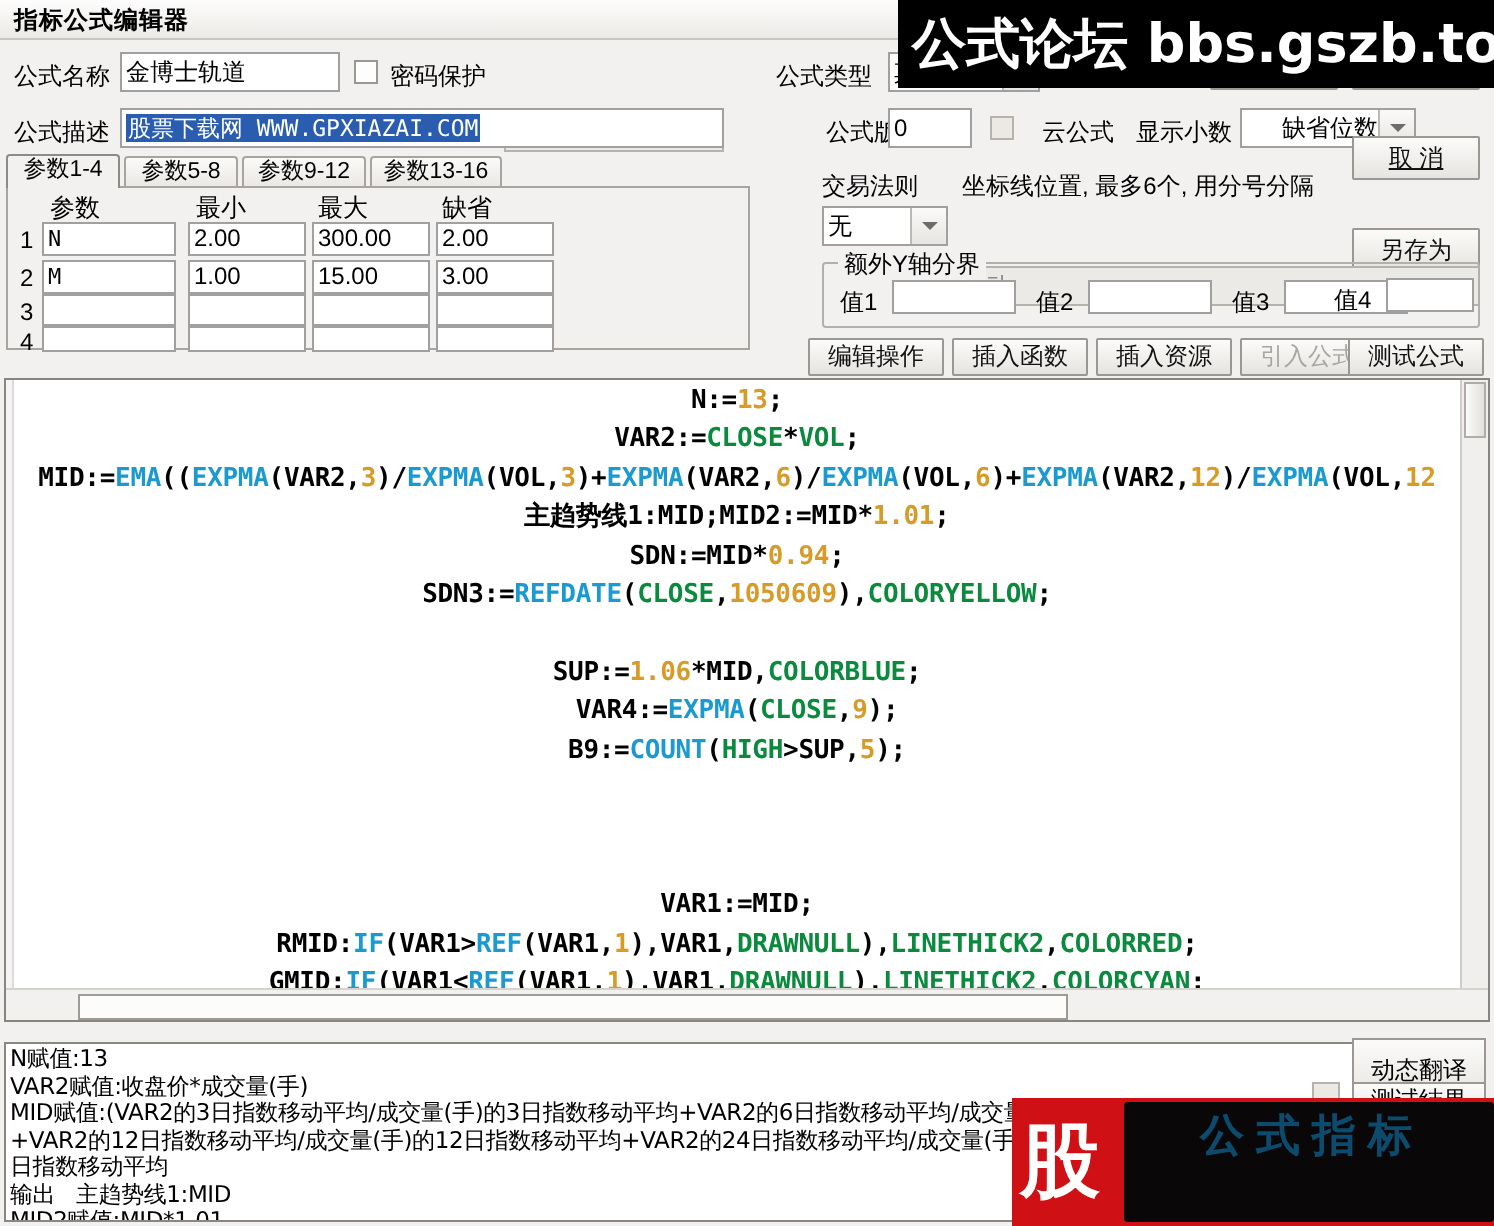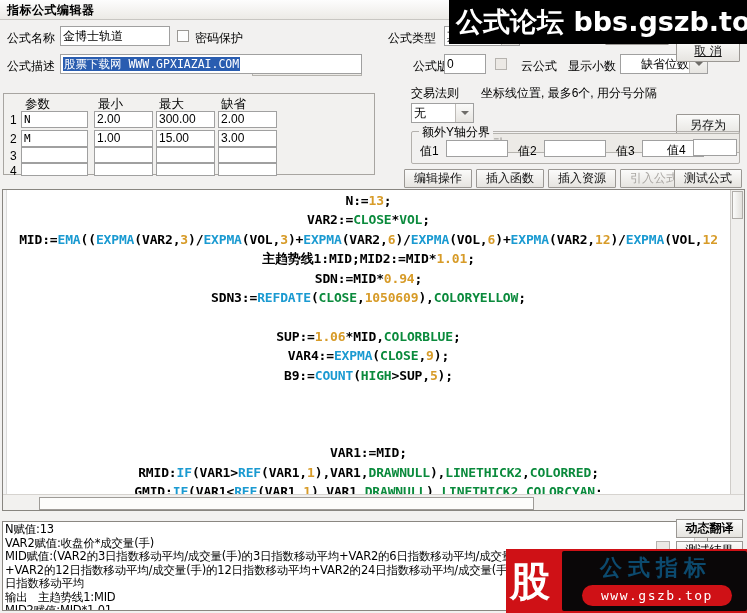--- a/index.html
+++ b/index.html
@@ -216,22 +216,28 @@
   <div class="cb d" style="left:495px;top:58px;"></div>
   <div class="lbl" style="left:521px;top:58px;">云公式</div>
   <div class="lbl" style="left:568px;top:58px;">显示小数</div>
   <div class="combo" style="left:620px;top:54px;width:88px;height:20px;padding-left:20px;">
     <span>缺省位数</span>
     <span class="arw">
         <i></i>
       </span>
   </div>
 
-  <div class="btn" style="left:676px;top:40px;width:64px;height:22px;text-decoration:underline;">取  消</div>
-
+  <div class="btn" style="left:676px;top:68px;width:64px;height:22px;text-decoration:underline;">取  消</div>
+
+  <div class="tabstrip">
+    <div class="tab sel" style="left:0;width:57px;">参数1-4</div>
+    <div class="tab" style="left:59px;width:57px;">参数5-8</div>
+    <div class="tab" style="left:118px;width:62px;">参数9-12</div>
+    <div class="tab" style="left:182px;width:66px;">参数13-16</div>
+  </div>
 
   <div class="panel">
     <div class="colhdr" style="left:21px;top:2px;">参数</div>
     <div class="colhdr" style="left:94px;top:2px;">最小</div>
     <div class="colhdr" style="left:155px;top:2px;">最大</div>
     <div class="colhdr" style="left:217px;top:2px;">缺省</div>
 
     <div class="rowno" style="left:6px;top:19px;">1</div>
     <div class="tf" style="left:17px;top:17px;width:67px;height:17px;font-family:'DejaVu Sans Mono',monospace;font-size:11px;line-height:15px;">N</div>
     <div class="tf" style="left:90px;top:17px;width:59px;height:17px;line-height:15px;">2.00</div>
@@ -325,29 +331,28 @@
     <pre class="outtext">N赋值:13
 VAR2赋值:收盘价*成交量(手)
 MID赋值:(VAR2的3日指数移动平均/成交量(手)的3日指数移动平均+VAR2的6日指数移动平均/成交量(手)的6日指数移
 +VAR2的12日指数移动平均/成交量(手)的12日指数移动平均+VAR2的24日指数移动平均/成交量(手)的24日指数移动平均
 日指数移动平均
 输出   主趋势线1:MID
 MID2赋值:MID*1.01</pre>
     <div class="outscroll"></div>
   </div>
 
-  <div class="rbtn" style="left:676px;top:519px;width:67px;height:19px;font-weight:bold;">动态翻译</div>
+  <div class="rbtn" style="left:676px;top:519px;width:67px;height:32px;">动态翻译</div>
   <div class="rbtn" style="left:676px;top:541px;width:67px;height:19px;">测试结果</div>
   <div class="cb d" style="left:656px;top:541px;width:14px;height:16px;"></div>
 
   <div class="wm-top">
     <div class="txt">公式论坛 bbs.gszb.top</div>
   </div>
 
   <div class="wm-bot">
     <div class="red"></div>
     <div class="blk"></div>
     <div class="gu">股</div>
     <div class="cn">公式指标</div>
-    <div class="pill">www.gszb.top</div>
   </div>
 
 </div>
 
 </body></html>

